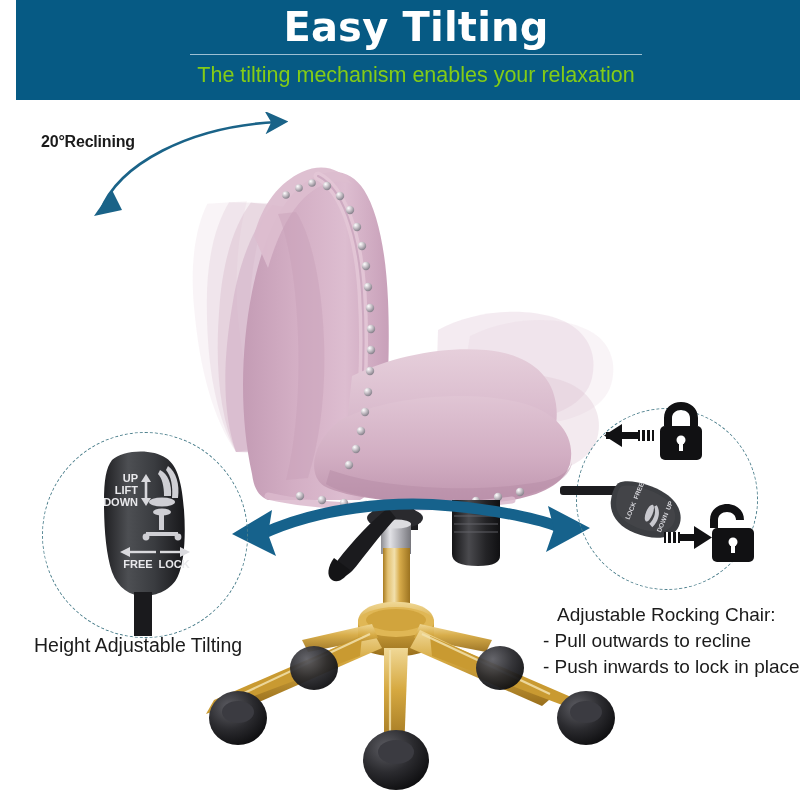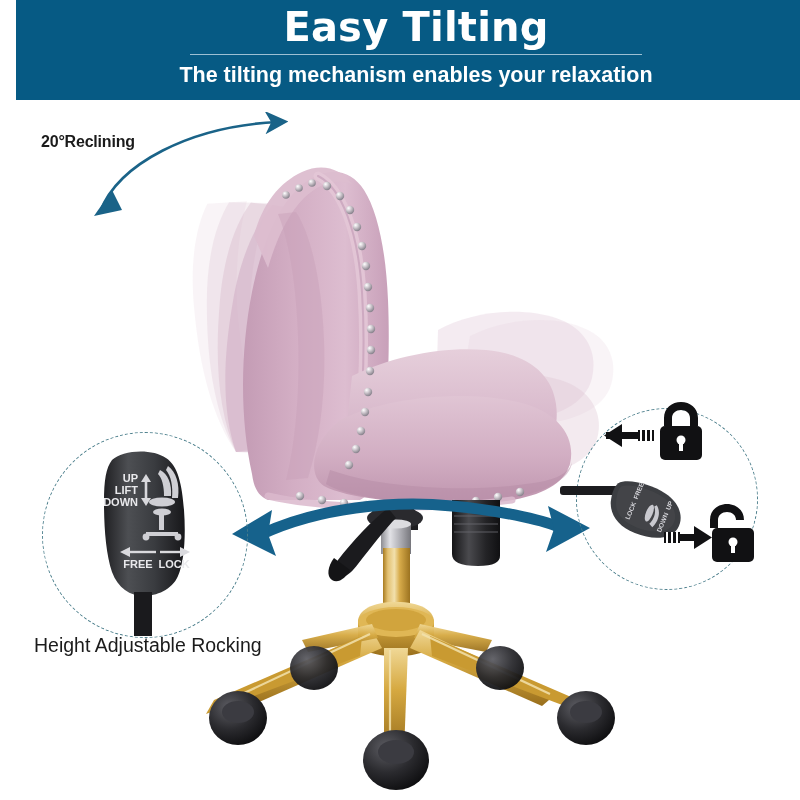--- a/index.html
+++ b/index.html
@@ -19,21 +19,21 @@
   }
   .header-title{
     color:#ffffff;font-size:40px;font-weight:bold;letter-spacing:.2px;
     margin-top:4px;line-height:46px;
     font-family:"DejaVu Sans","Liberation Sans",sans-serif;
   }
   .header-rule{
     width:452px;height:1px;background:#b8d2e0;opacity:.85;margin-top:4px;
   }
   .header-sub{
-    color:#ffffff;font-size:21.5px;line-height:26px;margin-top:7px;font-weight:bold;
+    color:#84cc16;font-size:21.5px;line-height:26px;margin-top:7px;font-weight:normal;
   }
 
   
   .recline-label{
     position:absolute;left:41px;top:133px;
     font-size:16px;font-weight:bold;color:#1b1b1b;letter-spacing:-.2px;
     white-space:nowrap;
   }
   .recline-arc{position:absolute;left:78px;top:112px;width:230px;height:110px;}
 
@@ -348,21 +348,21 @@
     <circle cx="86" cy="97" r="3.4" fill="#cfcfd4"></circle>
     <circle cx="118" cy="97" r="3.4" fill="#cfcfd4"></circle>
 
     <line x1="64" y1="112" x2="96" y2="112" stroke="#dadade" stroke-width="2.4"></line>
     <path d="M60,112 L70,107 L70,117 Z" fill="#dadade"></path>
     <line x1="100" y1="112" x2="126" y2="112" stroke="#dadade" stroke-width="2.4"></line>
     <path d="M130,112 L120,107 L120,117 Z" fill="#dadade"></path>
     <text x="78" y="128" font-family="Liberation Sans, sans-serif" font-size="11" font-weight="bold" fill="#e9e9ec" text-anchor="middle">FREE</text>
     <text x="114" y="128" font-family="Liberation Sans, sans-serif" font-size="11" font-weight="bold" fill="#e9e9ec" text-anchor="middle">LOCK</text>
   </svg>
-  <div class="caption caption-left">Height Adjustable Rocking</div>
+  <div class="caption caption-left">Height Adjustable Tilting</div>
 
   <div class="dashed-circle circle-right"></div>
   <svg style="position:absolute;left:560px;top:400px;width:220px;height:200px;" viewBox="0 0 220 200">
 
     <rect x="0" y="86" width="66" height="9" rx="3" fill="#1c1c1f"></rect>
 
     <g transform="translate(62,74) rotate(22)">
       <path d="M0,10 C6,2 30,-2 48,2 C66,6 74,18 72,30 C70,42 54,50 34,50
                C16,50 4,42 0,30 C-2,22 -3,16 0,10 Z" fill="#3c3e42"></path>
       <path d="M4,12 C10,6 30,3 46,6 C60,9 68,18 66,28 C64,38 50,44 33,44
@@ -403,14 +403,19 @@
     <g>
       <rect x="104" y="132" width="16" height="11" fill="#111113"></rect>
       <rect x="106" y="132" width="2" height="11" fill="#ffffff"></rect>
       <rect x="111" y="132" width="2" height="11" fill="#ffffff"></rect>
       <rect x="116" y="132" width="2" height="11" fill="#ffffff"></rect>
       <rect x="120" y="134" width="20" height="7" fill="#111113"></rect>
       <path d="M152,137.5 L134,126 L134,149 Z" fill="#111113"></path>
     </g>
   </svg>
 
+  <div class="rockblock">
+    <div class="rb-title">Adjustable Rocking Chair:</div>
+    <div>- Pull outwards to recline</div>
+    <div>- Push inwards to lock in place</div>
+  </div>
 
 </div>
 
 </body></html>

